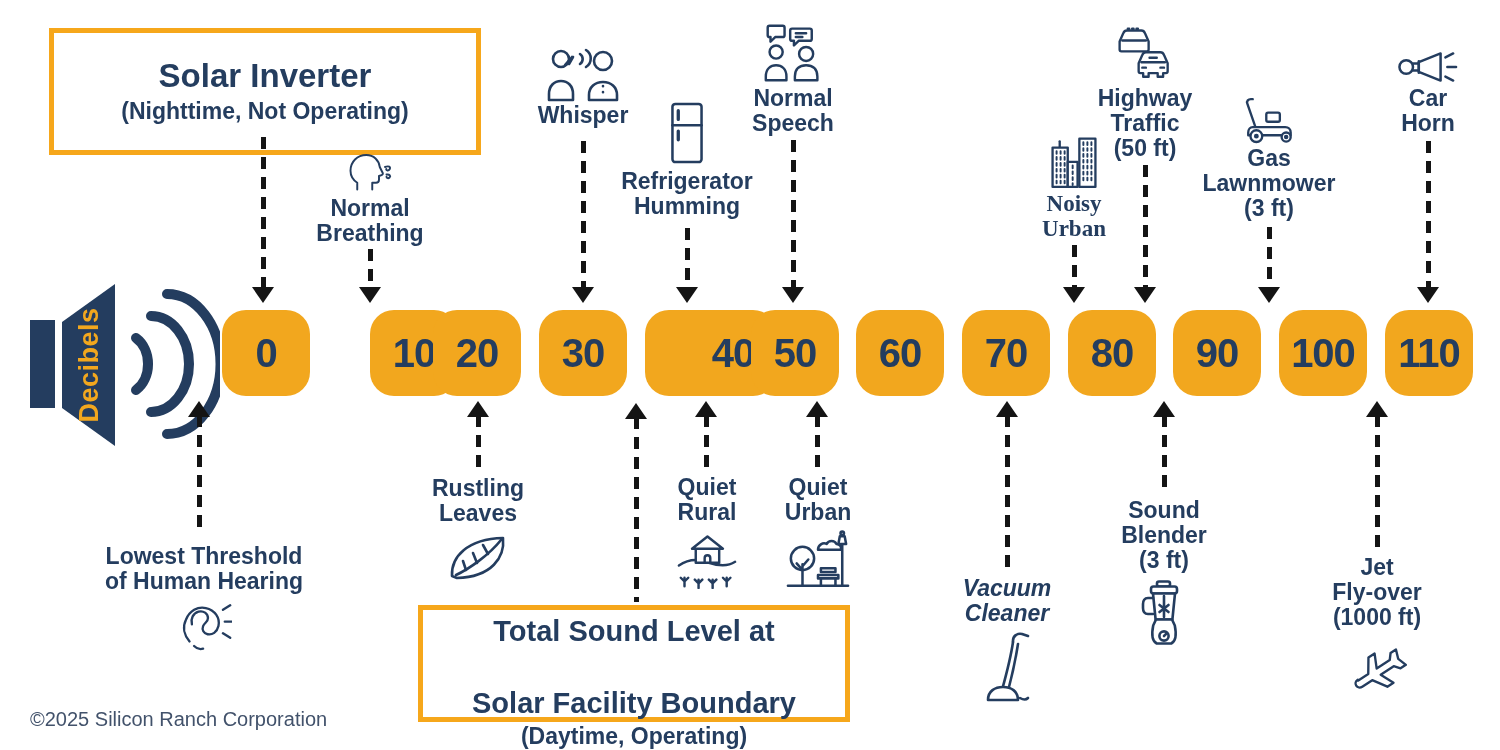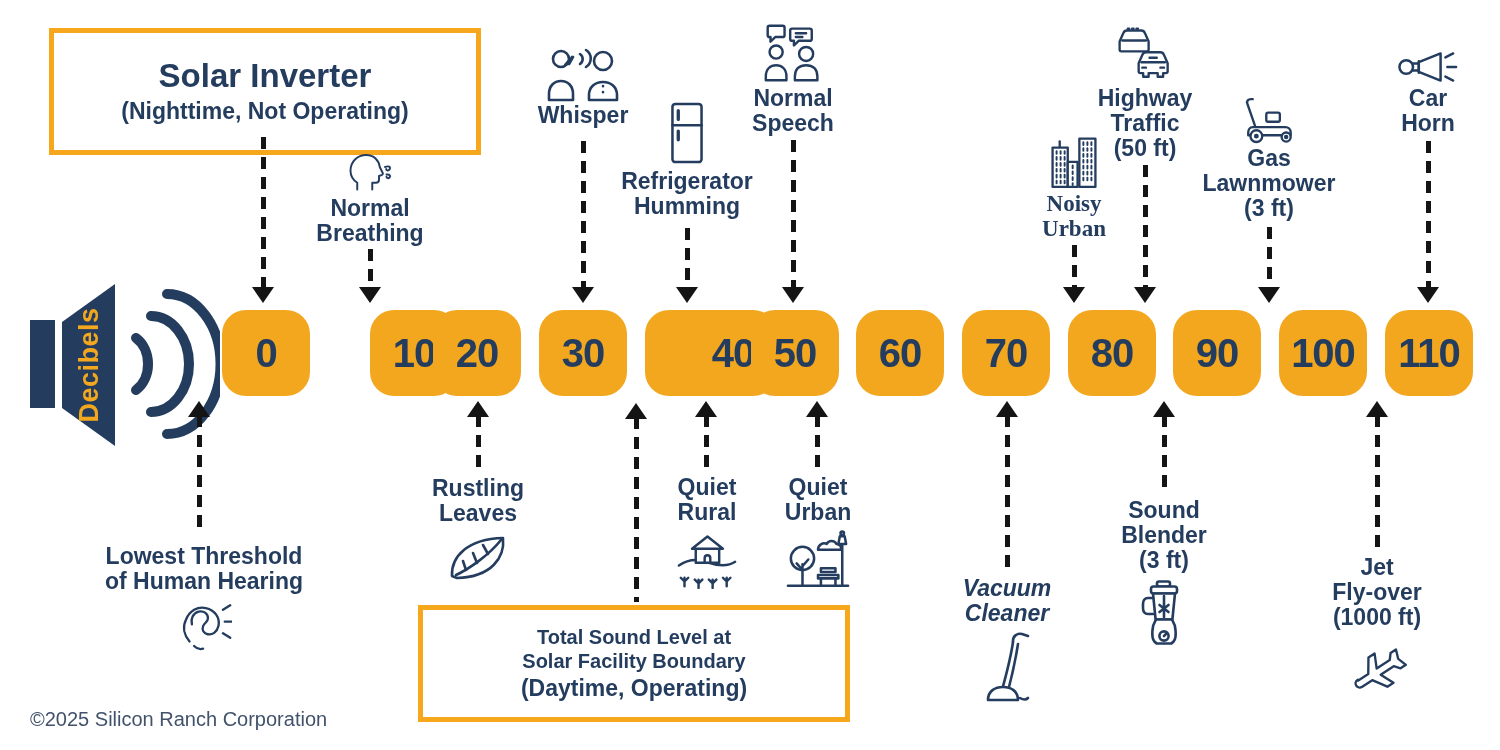--- a/index.html
+++ b/index.html
@@ -22,21 +22,21 @@
   .db-box span{
     font-size:40px;font-weight:700;color:var(--navy);letter-spacing:-1px;
   }
   
   .callout{
     position:absolute;background:#fff;border:5px solid var(--oborder);
     display:flex;flex-direction:column;align-items:center;justify-content:center;
     text-align:center;box-sizing:border-box;
   }
   .callout .c-title{font-weight:700;font-size:33px;line-height:1.12;}
-  .callout .c-title2{font-weight:700;font-size:20px;line-height:1.22;}
+  .callout .c-title2{font-weight:700;font-size:29px;line-height:1.22;margin-top:37px;}
   .callout .c-sub{font-weight:700;font-size:23px;line-height:1.2;margin-top:3px;}
   
   .arrow{position:absolute;width:22px;}
   .arrow .shaft{
     position:absolute;left:8.5px;width:5px;
     background:repeating-linear-gradient(180deg,var(--arrow) 0 12px,transparent 12px 20px);
   }
   .arrow.down .shaft{top:0;bottom:14px;}
   .arrow.up .shaft{top:14px;bottom:0;}
   .arrow .head{position:absolute;left:0;width:0;height:0;

